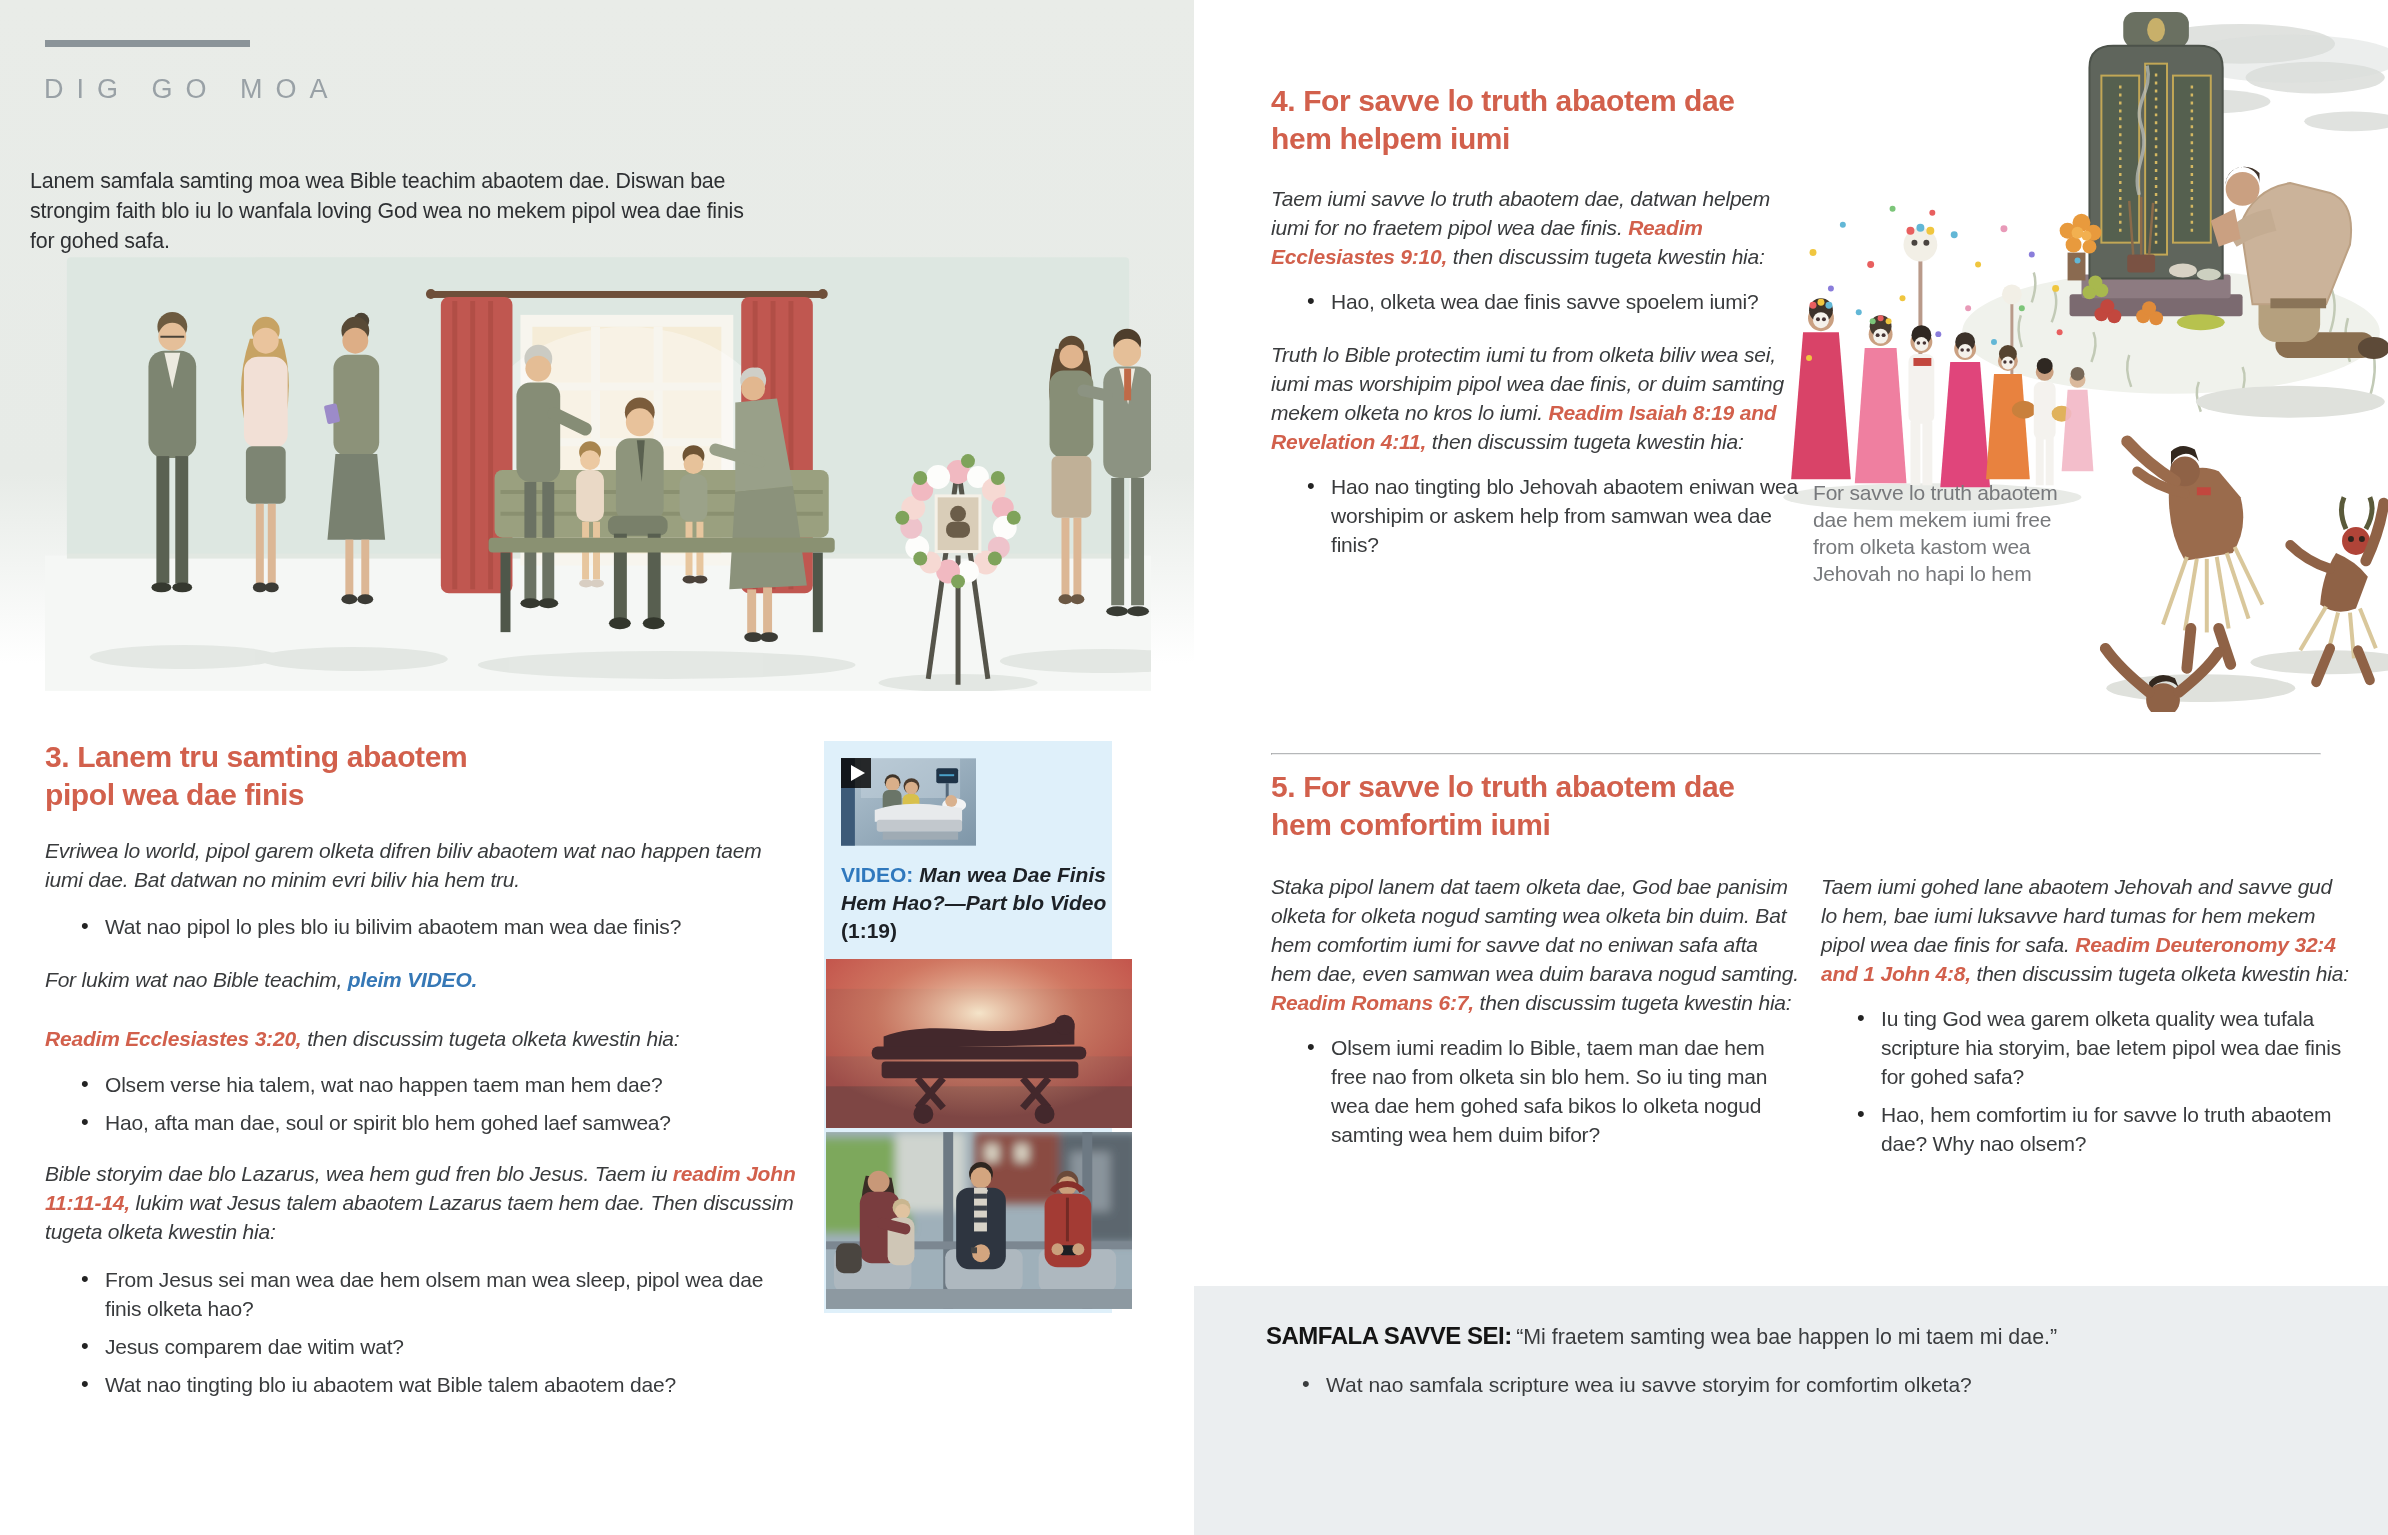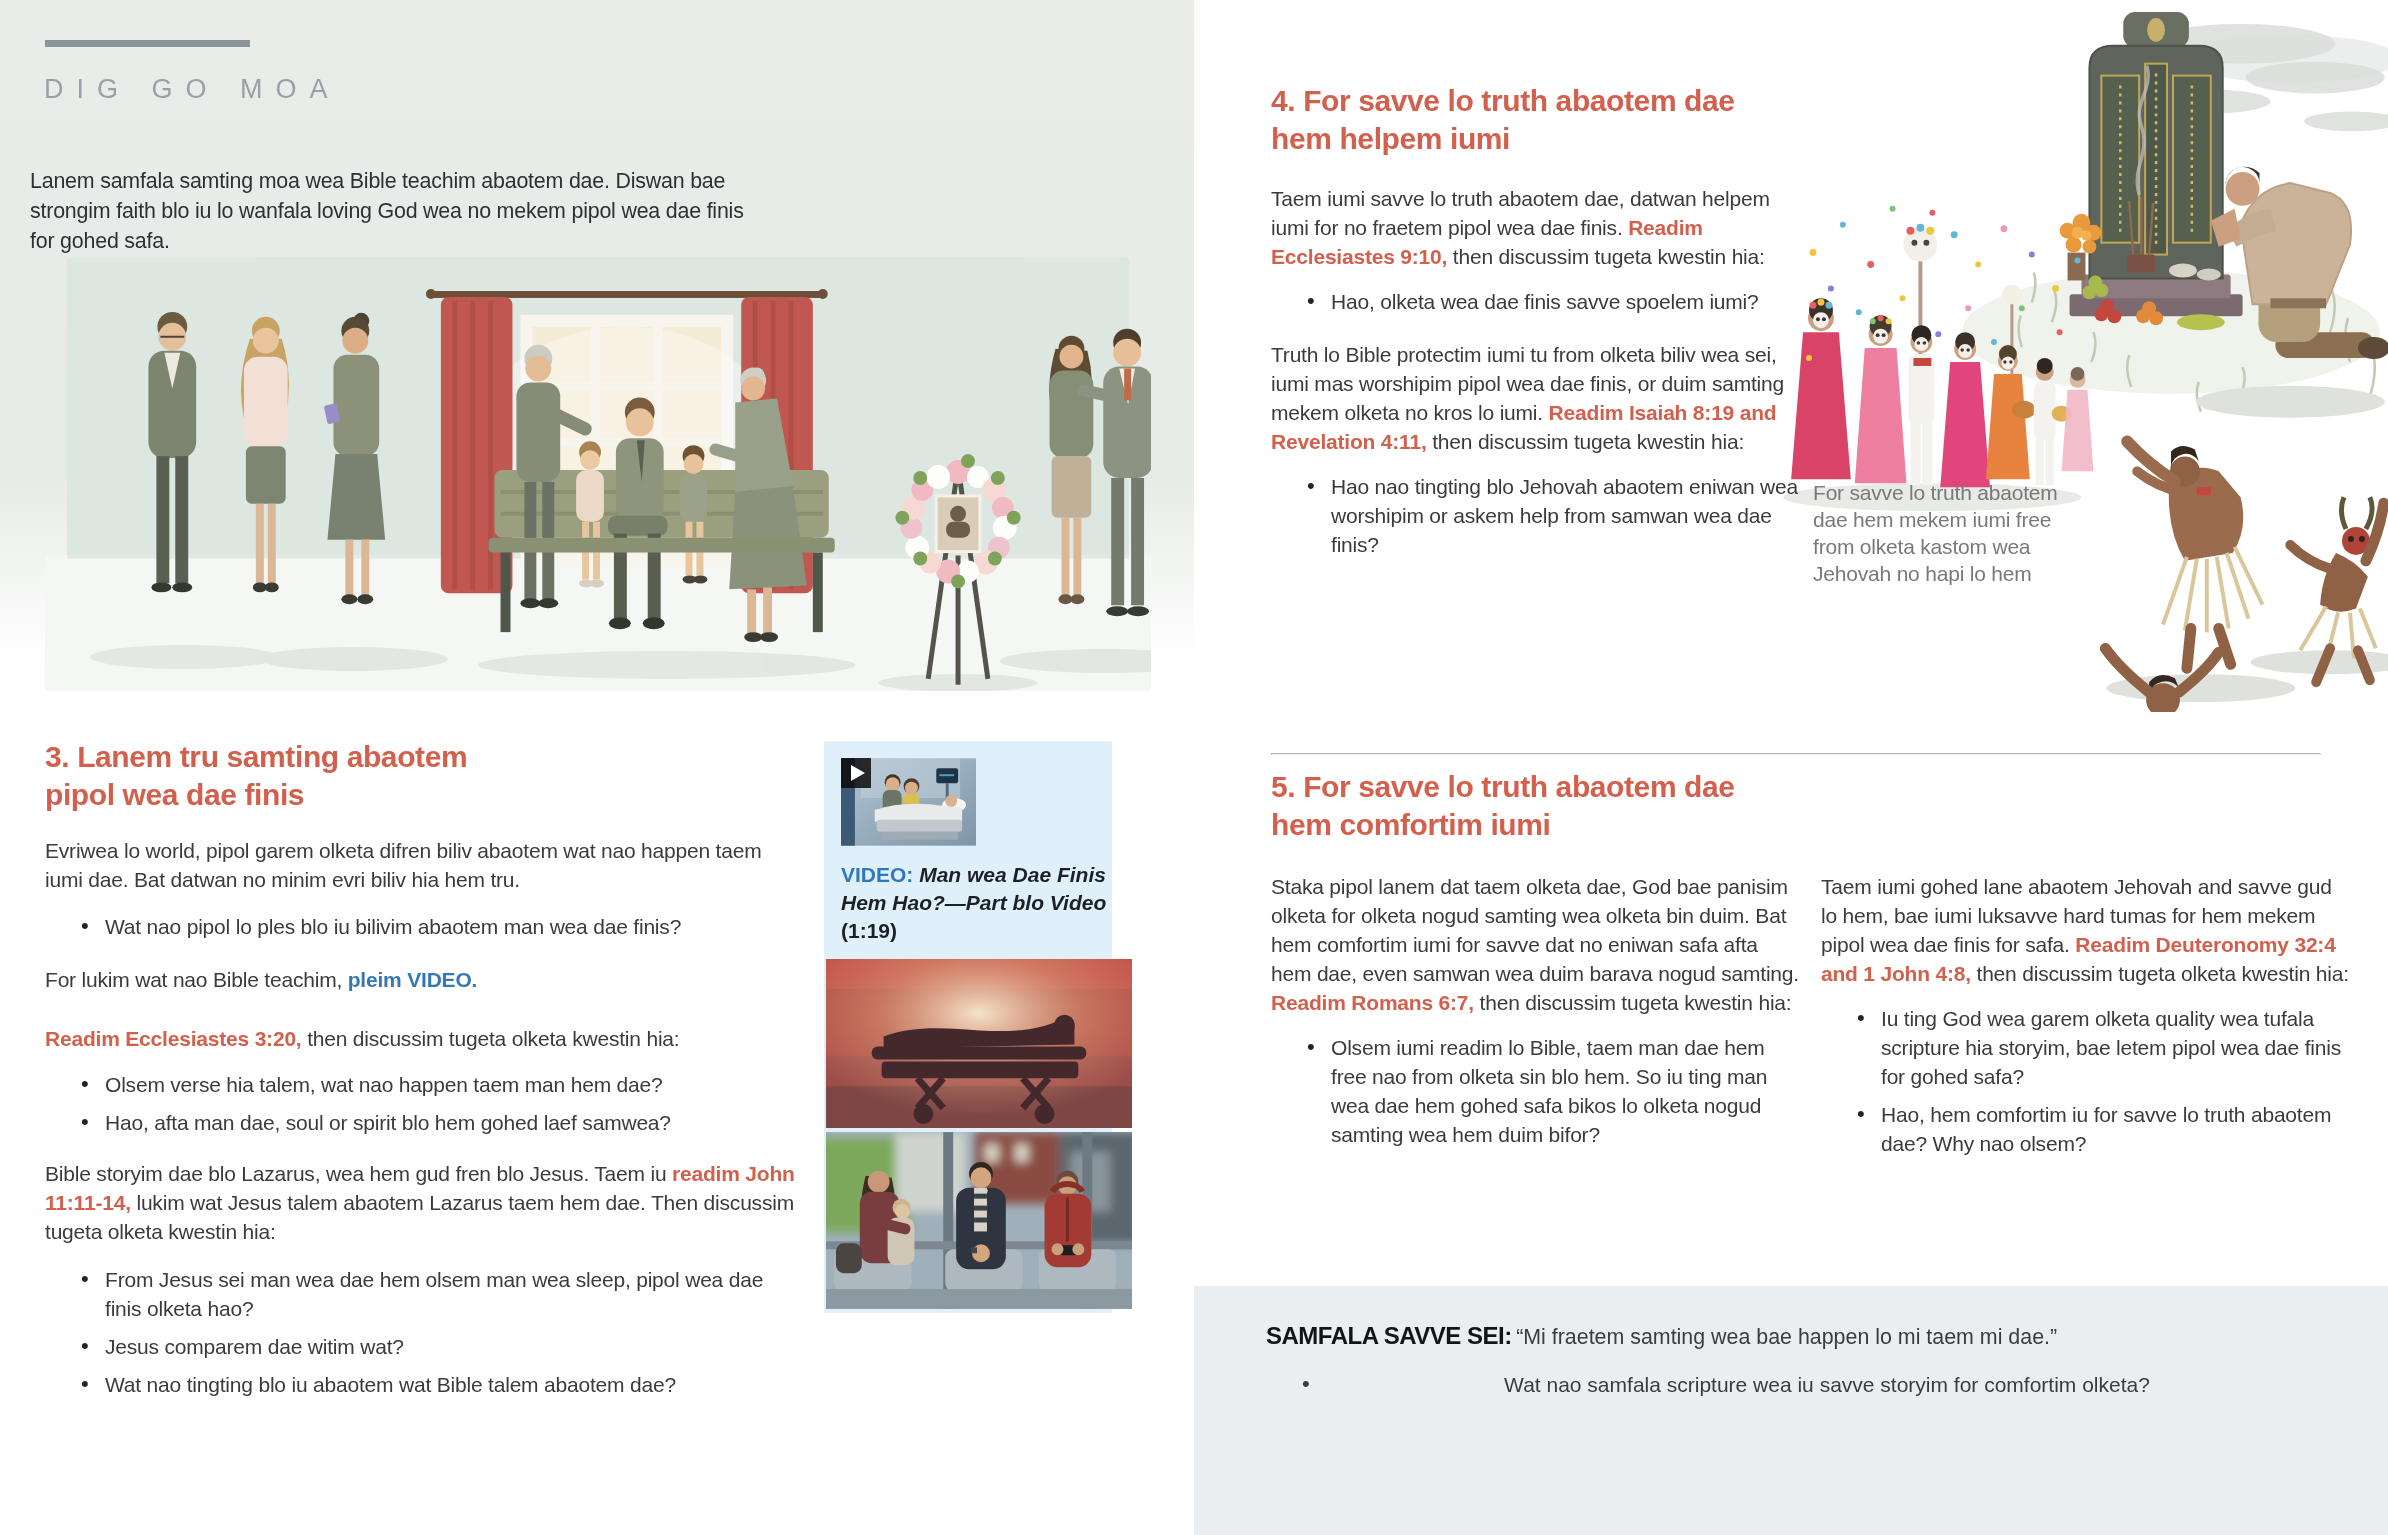--- a/index.html
+++ b/index.html
@@ -9,21 +9,21 @@
   
   .lp-bg{position:absolute;left:0;top:0;width:1194px;height:677px;
          background:linear-gradient(180deg,#e9ece8 0%,#e7ebe7 70%,#ffffff 98%);}
   .kicker-bar{position:absolute;left:45px;top:40px;width:205px;height:7px;background:#8b9499;}
   .kicker{position:absolute;left:44px;top:56px;font-size:27px;font-weight:normal;
           letter-spacing:13px;color:#99a1a6;}
   .intro{position:absolute;left:30px;top:145px;width:720px;font-size:21.4px;
          line-height:30px;color:#2e3033;letter-spacing:-0.2px;}
 
   .body-txt{font-size:21px;line-height:29px;color:#393b3d;letter-spacing:-0.2px;}
-  .body-txt p{margin:0 0 18px 0;}
+  .body-txt p{margin:0 0 18px 0;font-style:italic;}
   .body-txt ul{list-style:none;margin:0 0 20px 0;padding:0 0 0 60px;}
   .body-txt li{position:relative;margin:0 0 9px 0;}
   .body-txt li::before{content:"\2022";position:absolute;left:-24px;top:-1px;font-size:22px;color:#232323;}
   .ref{color:#d2604c;font-weight:bold;cursor:pointer;}
   .link{color:#3678b6;font-weight:bold;cursor:pointer;}
 
   .h-accent{color:#d2604c;font-weight:bold;font-size:30px;line-height:38px;
             letter-spacing:-0.4px;margin:0;}
   #sec3{position:absolute;left:45px;top:738px;width:751px;}
   #sec3 h2{width:478px;margin-bottom:22px;}
@@ -52,21 +52,21 @@
            border-top:1px solid #b5b7b9;}
   #sec5{position:absolute;left:1271px;top:768px;width:1080px;}
   #sec5 h2{width:488px;margin-bottom:28px;}
   .cols{display:flex;gap:18px;}
   .col1{width:532px;} .col2{width:529px;}
 
   #footer-box{position:absolute;left:1194px;top:1286px;width:1194px;height:250px;background:#ebeef0;}
   .footer-inner{padding:36px 60px 0 72px;}
   .f-label{font-size:24px;font-weight:bold;color:#141414;letter-spacing:-0.5px;}
   .f-quote{font-size:21.4px;color:#3a3c3e;}
-  #footer-box ul{list-style:none;margin:20px 0 0 0;padding:0 0 0 60px;font-size:21px;line-height:29px;text-align:center;}
+  #footer-box ul{list-style:none;margin:20px 0 0 0;padding:0 0 0 60px;font-size:21px;line-height:29px;}
   #footer-box li{position:relative;}
   #footer-box li::before{content:"\2022";position:absolute;left:-24px;top:-1px;font-size:22px;}
 
   .ill{position:absolute;}
   svg{display:block;}
 </style>
 </head>
 <body>
 
 <div id="page">

